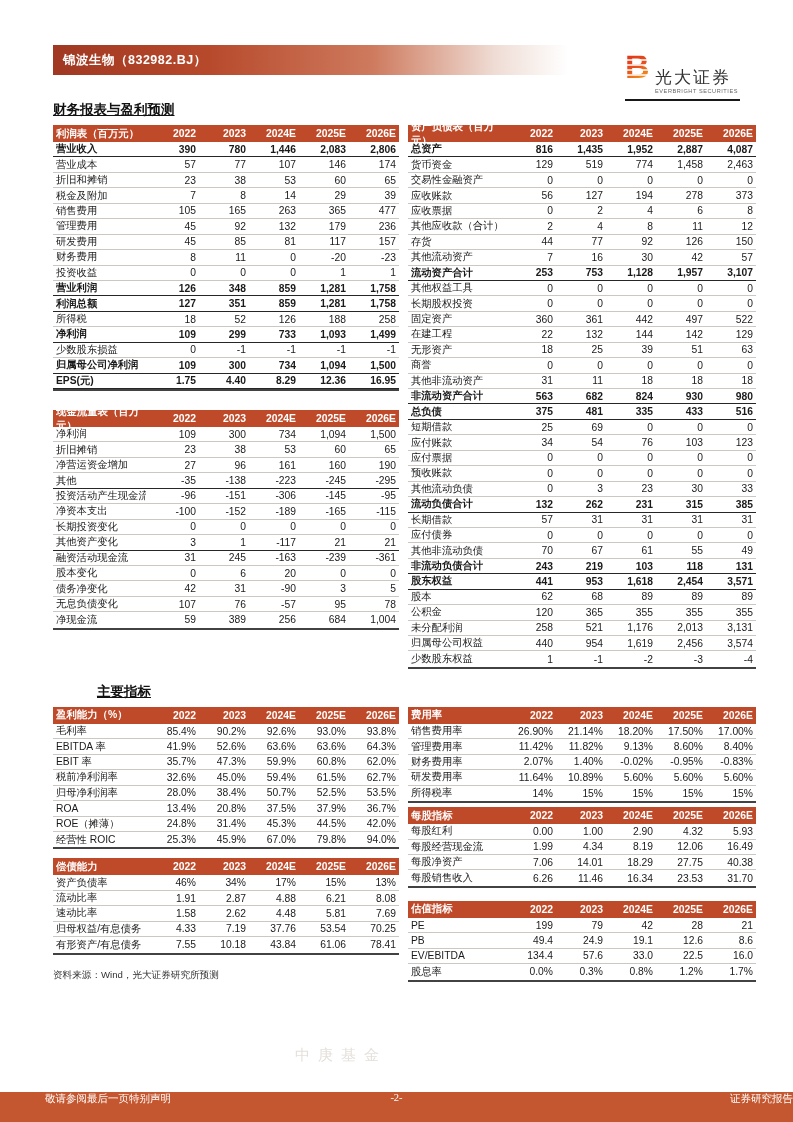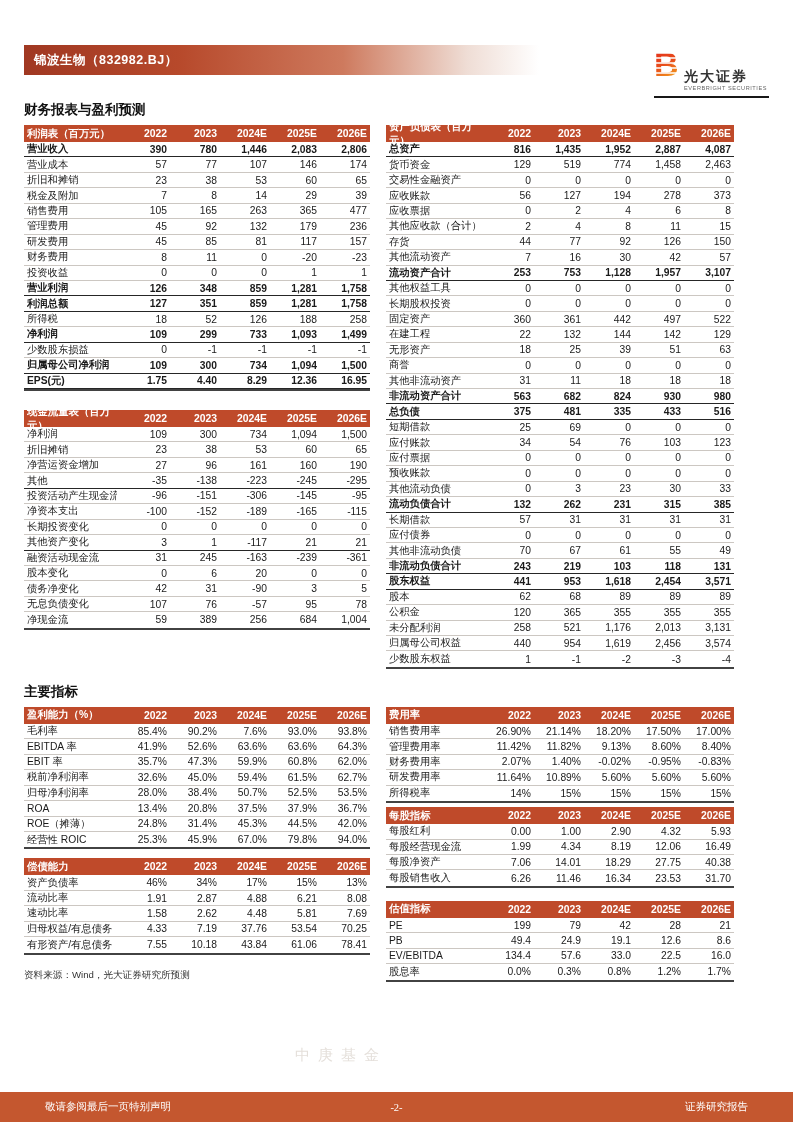--- a/index.html
+++ b/index.html
@@ -2,43 +2,43 @@
 <html style="--accent: #BF4A2A; --footer: #C4572F; --header-gradient-start: #A03822;"><head>
 <meta charset="utf-8">
 <style>
   * { margin:0; padding:0; box-sizing:border-box; }
   html,body { background:#e9e9e9; }
   body { font-family:"Liberation Sans","DejaVu Sans",sans-serif; }
   .page {
     position:relative; width:793px; height:1122px; margin:0 auto;
     background:#ffffff; overflow:hidden; color:#1a1a1a;
   }
-  .content { padding:0 24px; }
+  .content { padding:0 53px; }
 
   
   .header-row { position:relative; margin-top:45px; height:30px; }
   .header-band {
     position:absolute; left:0; top:0; width:515px; height:30px;
     background:linear-gradient(90deg, var(--header-gradient-start,#A03822) 0%, #B7492B 30%, #CE7A5E 62%, #EFDDD5 86%, #ffffff 100%);
     display:flex; align-items:center;
   }
   .header-title { color:#ffffff; font-weight:bold; font-size:12.5px; padding-left:10px; letter-spacing:0.5px; }
   .logo { position:absolute; right:0; top:-8px; display:flex; align-items:center; gap:5px;
           border-bottom:2px solid #181818; padding-bottom:5px; padding-right:2px; }
   .logo-mark { width:25px; height:33px; }
-  .logo-cn { font-size:14px; font-weight:bold; color:#333333; letter-spacing:2px; line-height:1.05;margin-top:32px; }
+  .logo-cn { font-size:17px; font-weight:normal; color:#333333; letter-spacing:2px; line-height:1.05;margin-top:32px; }
   .logo-en { font-size:5.6px; color:#666; letter-spacing:0.55px; margin-top:1px; }
 
   
-  .section-title { font-size:13.5px; font-weight:bold; color:#111; }
+  .section-title { font-size:13.5px; font-weight:bold; color:#111;text-decoration:underline; }
   .st1 { margin-top:26px; }
-  .st2 { margin-top:14px; }
+  .st2 { margin-top:14px;margin-left:44px; }
 
   
-  .grid { display:flex; gap:16px; margin-top:6px; align-items:flex-start; }
+  .grid { display:flex; gap:9px; margin-top:6px; align-items:flex-start; }
   .col-l { width:346px; flex:none; }
   .col-r { width:348px; flex:none; }
 
   .fin-table { border-bottom:2.5px solid #424242; width:100%; }
   .mt-cash { margin-top:19px; }
   .mt-solv { margin-top:9px; }
   .mt-ps   { margin-top:4px; }
   .mt-val  { margin-top:13px; }
 
   .t-head {
@@ -58,25 +58,25 @@
   .source-note { margin-top:14px; font-size:9.6px; color:#333; }
 
   
   .watermark {
     position:absolute; left:295px; top:1046px; font-size:15px;
     color:rgba(205,196,188,0.55); letter-spacing:8px; pointer-events:none;
   }
   .footer {
     position:absolute; left:0; right:0; bottom:0; height:30px;
     background:var(--footer,#C4572F); color:#fff; font-size:10.5px;
-    display:flex; align-items:center;font-family:Liberation Serif, serif;
+    display:flex; font-family:Liberation Serif, serif;
   }
   .footer .f-left  { width:250px; padding-left:45px; }
   .footer .f-mid   { flex:1; text-align:center; }
-  .footer .f-right { width:250px; padding-right:45px; text-align:right; }
+  .footer .f-right { width:250px; text-align:right; }
 </style>
 </head>
 <body>
 
 <div class="page">
   <div class="content">
 
     <div class="header-row">
       <div class="header-band">
         <span class="header-title">锦波生物（832982.BJ）</span>
@@ -412,21 +412,21 @@
               <div class="t-cell">4</div>
               <div class="t-cell">6</div>
               <div class="t-cell">8</div>
             </div>
             <div class="t-row">
               <div class="t-label">其他应收款（合计）</div>
               <div class="t-cell">2</div>
               <div class="t-cell">4</div>
               <div class="t-cell">8</div>
               <div class="t-cell">11</div>
-              <div class="t-cell">15</div>
+              <div class="t-cell">12</div>
             </div>
             <div class="t-row">
               <div class="t-label">存货</div>
               <div class="t-cell">44</div>
               <div class="t-cell">77</div>
               <div class="t-cell">92</div>
               <div class="t-cell">126</div>
               <div class="t-cell">150</div>
             </div>
             <div class="t-row">
@@ -659,21 +659,21 @@
               <div class="t-cell">2022</div>
               <div class="t-cell">2023</div>
               <div class="t-cell">2024E</div>
               <div class="t-cell">2025E</div>
               <div class="t-cell">2026E</div>
             </div>
             <div class="t-row">
               <div class="t-label">毛利率</div>
               <div class="t-cell">85.4%</div>
               <div class="t-cell">90.2%</div>
-              <div class="t-cell">7.6%</div>
+              <div class="t-cell">92.6%</div>
               <div class="t-cell">93.0%</div>
               <div class="t-cell">93.8%</div>
             </div>
             <div class="t-row">
               <div class="t-label">EBITDA 率</div>
               <div class="t-cell">41.9%</div>
               <div class="t-cell">52.6%</div>
               <div class="t-cell">63.6%</div>
               <div class="t-cell">63.6%</div>
               <div class="t-cell">64.3%</div>

